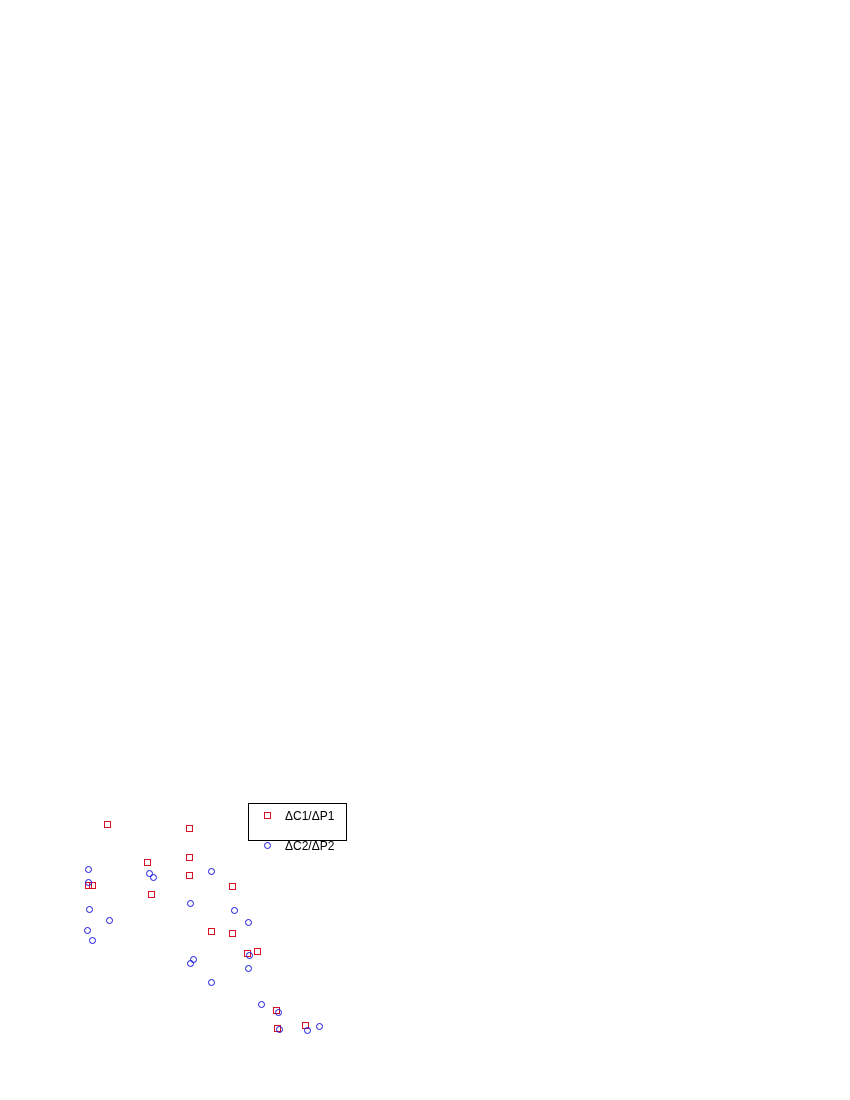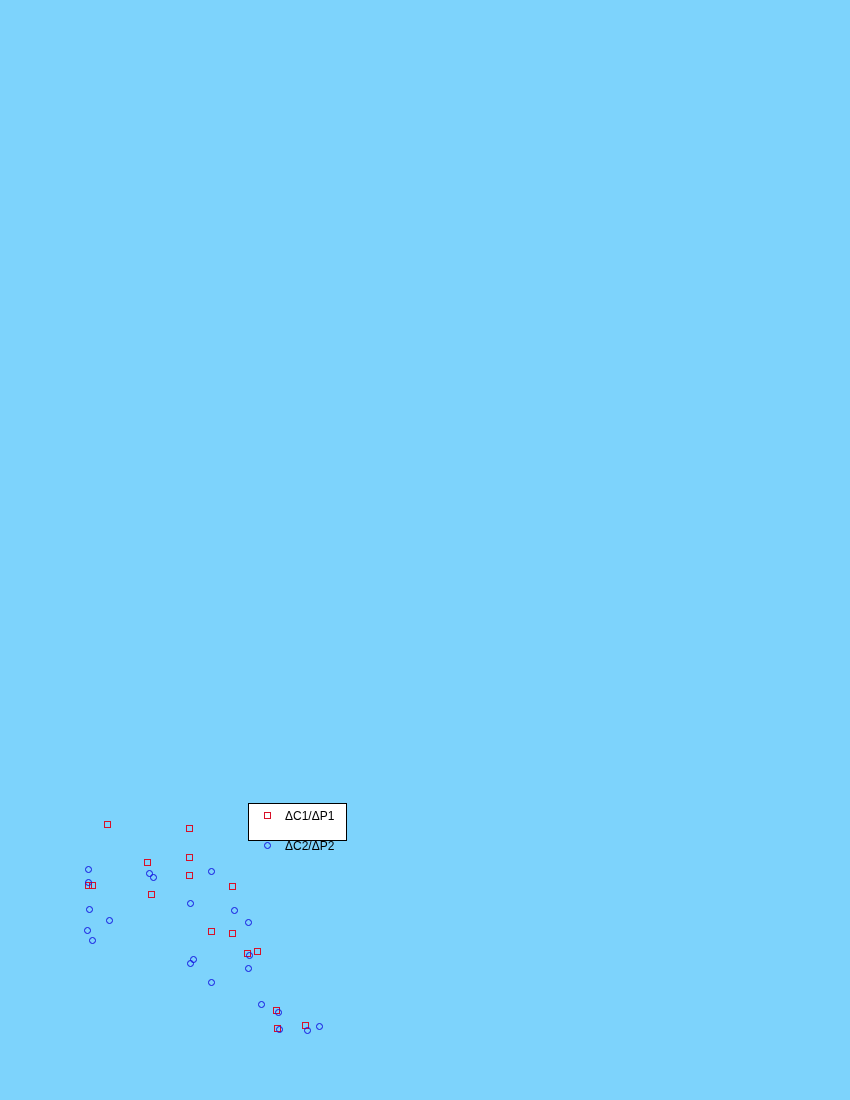--- a/index.html
+++ b/index.html
@@ -4,21 +4,21 @@
 <style>
   html, body {
     margin: 0;
     padding: 0;
     background: #000000;
   }
   #page {
     position: relative;
     width: 850px;
     height: 1100px;
-    background: #7dd3fc;
+    background: #ffffff;
     overflow: hidden;
     font-family: "Liberation Sans", sans-serif;
   }
   #plot-area {
     position: absolute;
     left: 0;
     top: 0;
     width: 850px;
     height: 1100px;
   }

